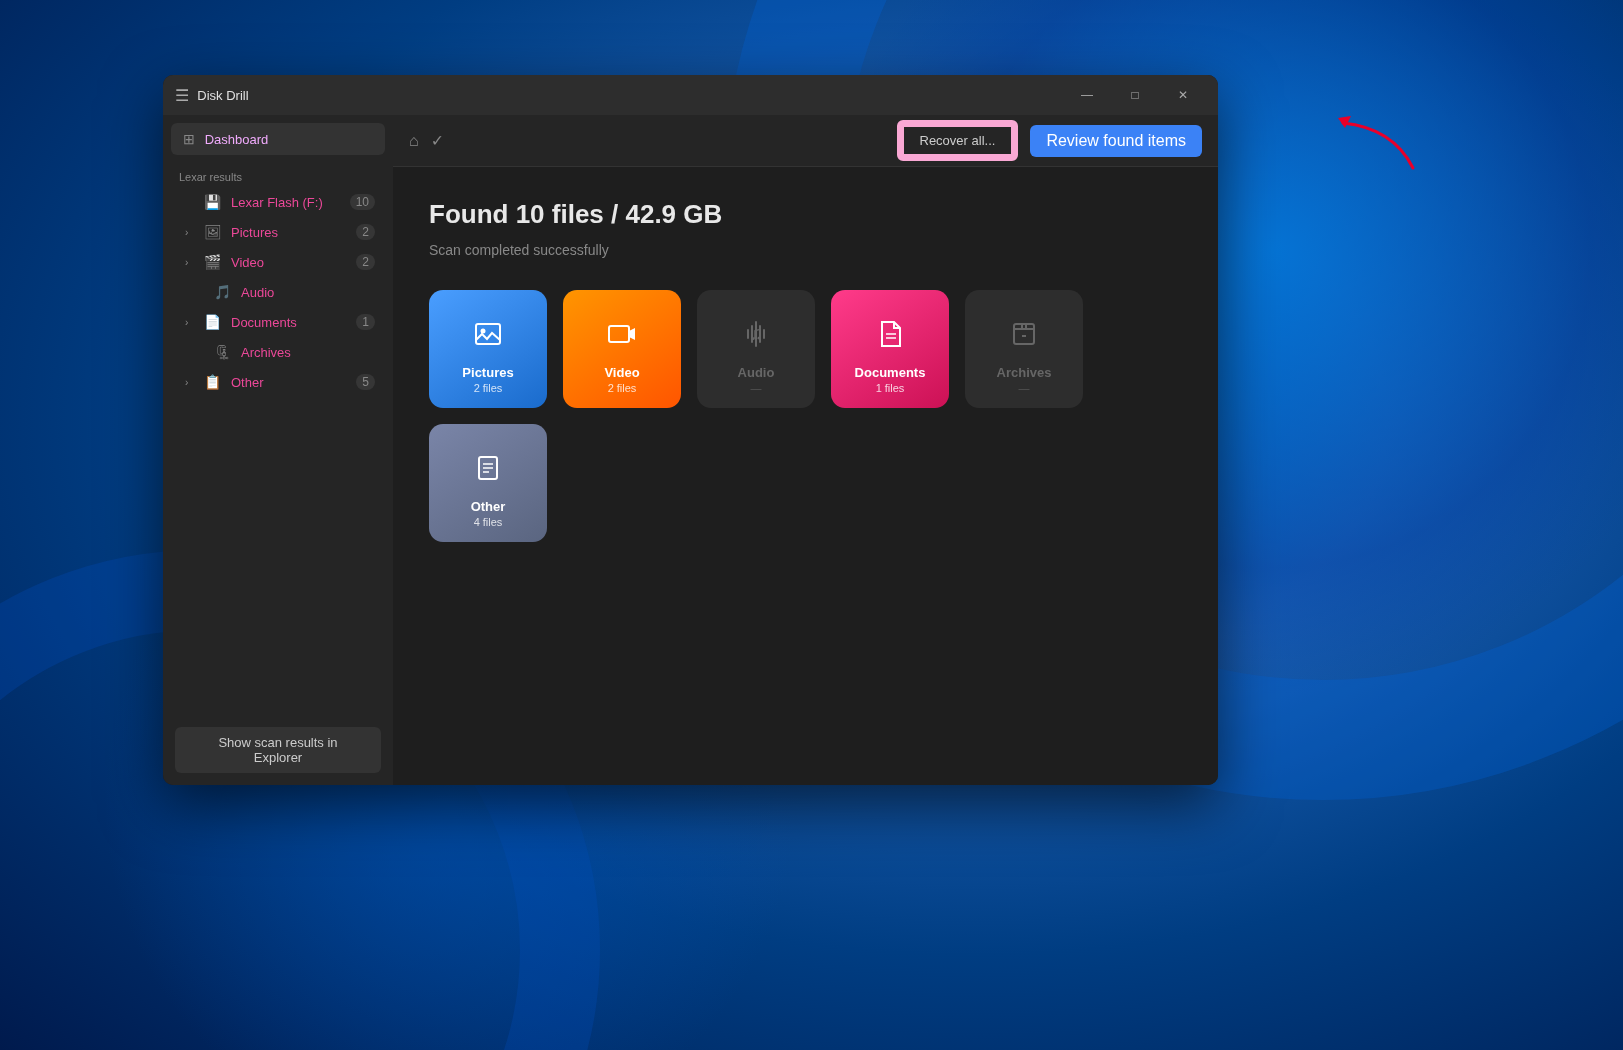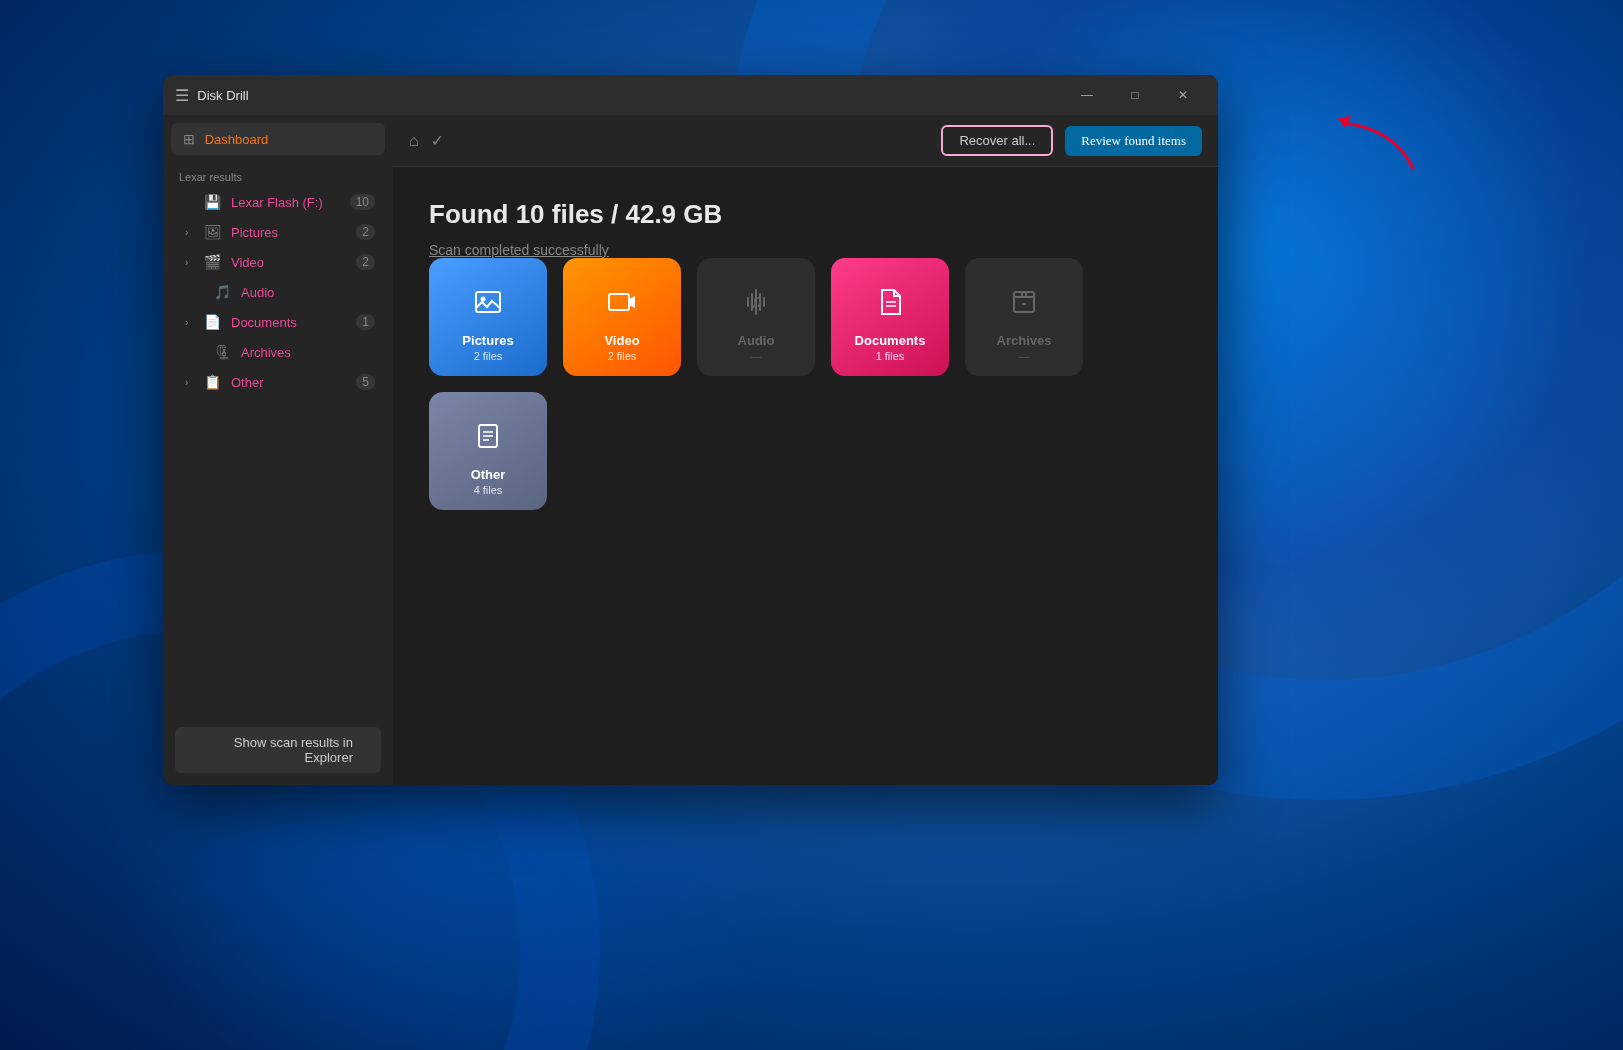--- a/index.html
+++ b/index.html
@@ -135,21 +135,21 @@
       padding: 8px 12px;
       display: flex;
       align-items: center;
       gap: 10px;
       background: #333;
       margin: 8px;
       border-radius: 6px;
       cursor: pointer;
     }
     .dashboard-icon { color: #888; font-size: 14px; }
-    .dashboard-label { color: #f97316; font-size: 13px; }
+    .dashboard-label { color: #f0abfc; font-size: 13px; }
     .sidebar-section-label {
       color: #888;
       font-size: 11px;
       padding: 8px 16px 4px;
       text-transform: none;
       font-weight: 500;
     }
     .sidebar-item {
       display: flex;
       align-items: center;
@@ -196,21 +196,21 @@
     }
     .show-explorer-btn {
       width: 100%;
       padding: 8px 28px;
       background: #333;
       border: none;
       color: #ccc;
       font-size: 13px;
       border-radius: 6px;
       cursor: pointer;
-      text-align: right;
+      text-align: center;
     }
 
     
     .content {
       flex: 1;
       background: #1e1e1e;
       display: flex;
       flex-direction: column;
     }
 
@@ -226,53 +226,52 @@
     }
     .toolbar-icon {
       color: #888;
       font-size: 16px;
       cursor: pointer;
     }
     .toolbar-spacer { flex: 1; }
     .recover-all-btn {
       padding: 6px 16px;
       background: transparent;
-      border: 2px solid #f9a8d4;
+      border: 7px solid #f9a8d4;
       color: #ccc;
       font-size: 13px;
       border-radius: 6px;
       cursor: pointer;
     }
     .review-found-btn {
       padding: 7px 16px;
-      background: #0369a1;
+      background: #3b82f6;
       border: none;
       color: white;
-      font-size: 13px;
+      font-size: 16px;
       border-radius: 6px;
       cursor: pointer;
       font-weight: 500;
-      font-family: Liberation Serif, serif;
     }
 
     
     .content-main {
       flex: 1;
       padding: 32px 36px;
     }
     .found-title {
       font-size: 26px;
       font-weight: 600;
       color: #e8e8e8;
       margin-bottom: 12px;
     }
     .found-subtitle {
       font-size: 14px;
       color: #888;
-      text-decoration: underline;
+      margin-bottom: 32px;
     }
 
     
     .cards-grid {
       display: flex;
       gap: 16px;
       flex-wrap: wrap;
     }
     .category-card {
       width: 118px;

